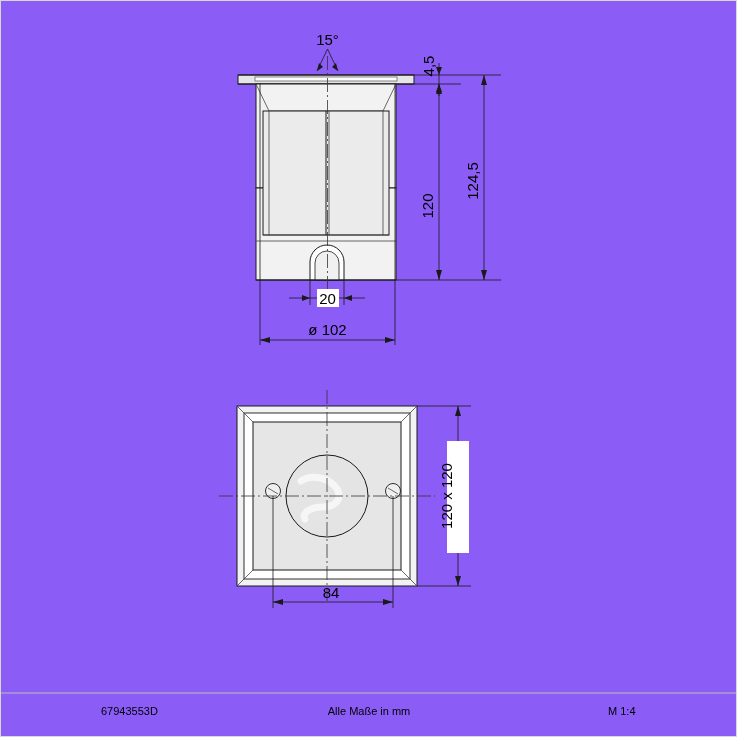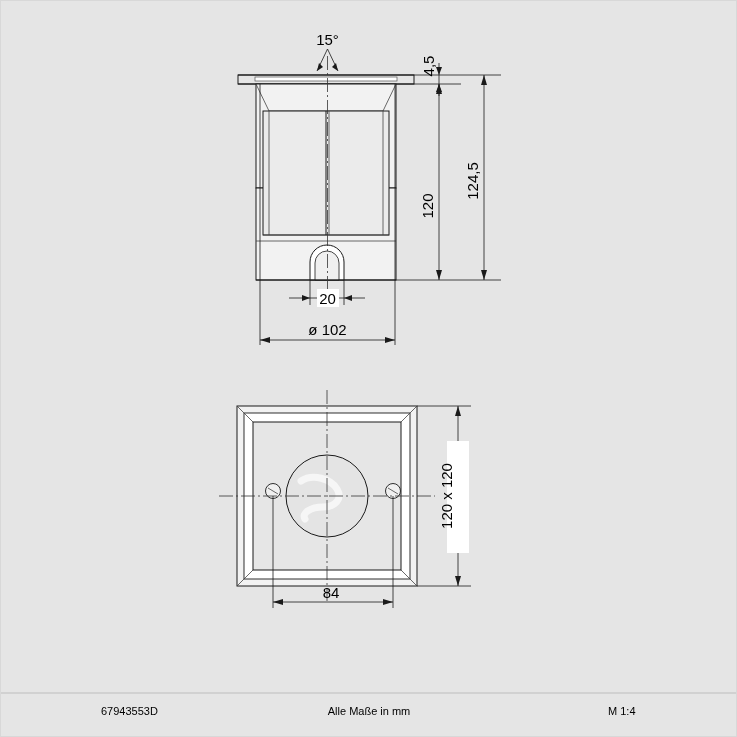--- a/index.html
+++ b/index.html
@@ -8,21 +8,21 @@
     background: #ffffff;
   }
   body {
     font-family: "Liberation Sans", sans-serif;
     color: #000000;
   }
   #page {
     position: relative;
     width: 737px;
     height: 737px;
-    background: #e5e5e5;
+    background: #8b5cf6;
     overflow: hidden;
     border: 1px solid #d8d8d8;
     box-sizing: border-box;
   }
   svg#drawing {
     position: absolute;
     left: 0;
     top: 0;
     width: 737px;
     height: 737px;

